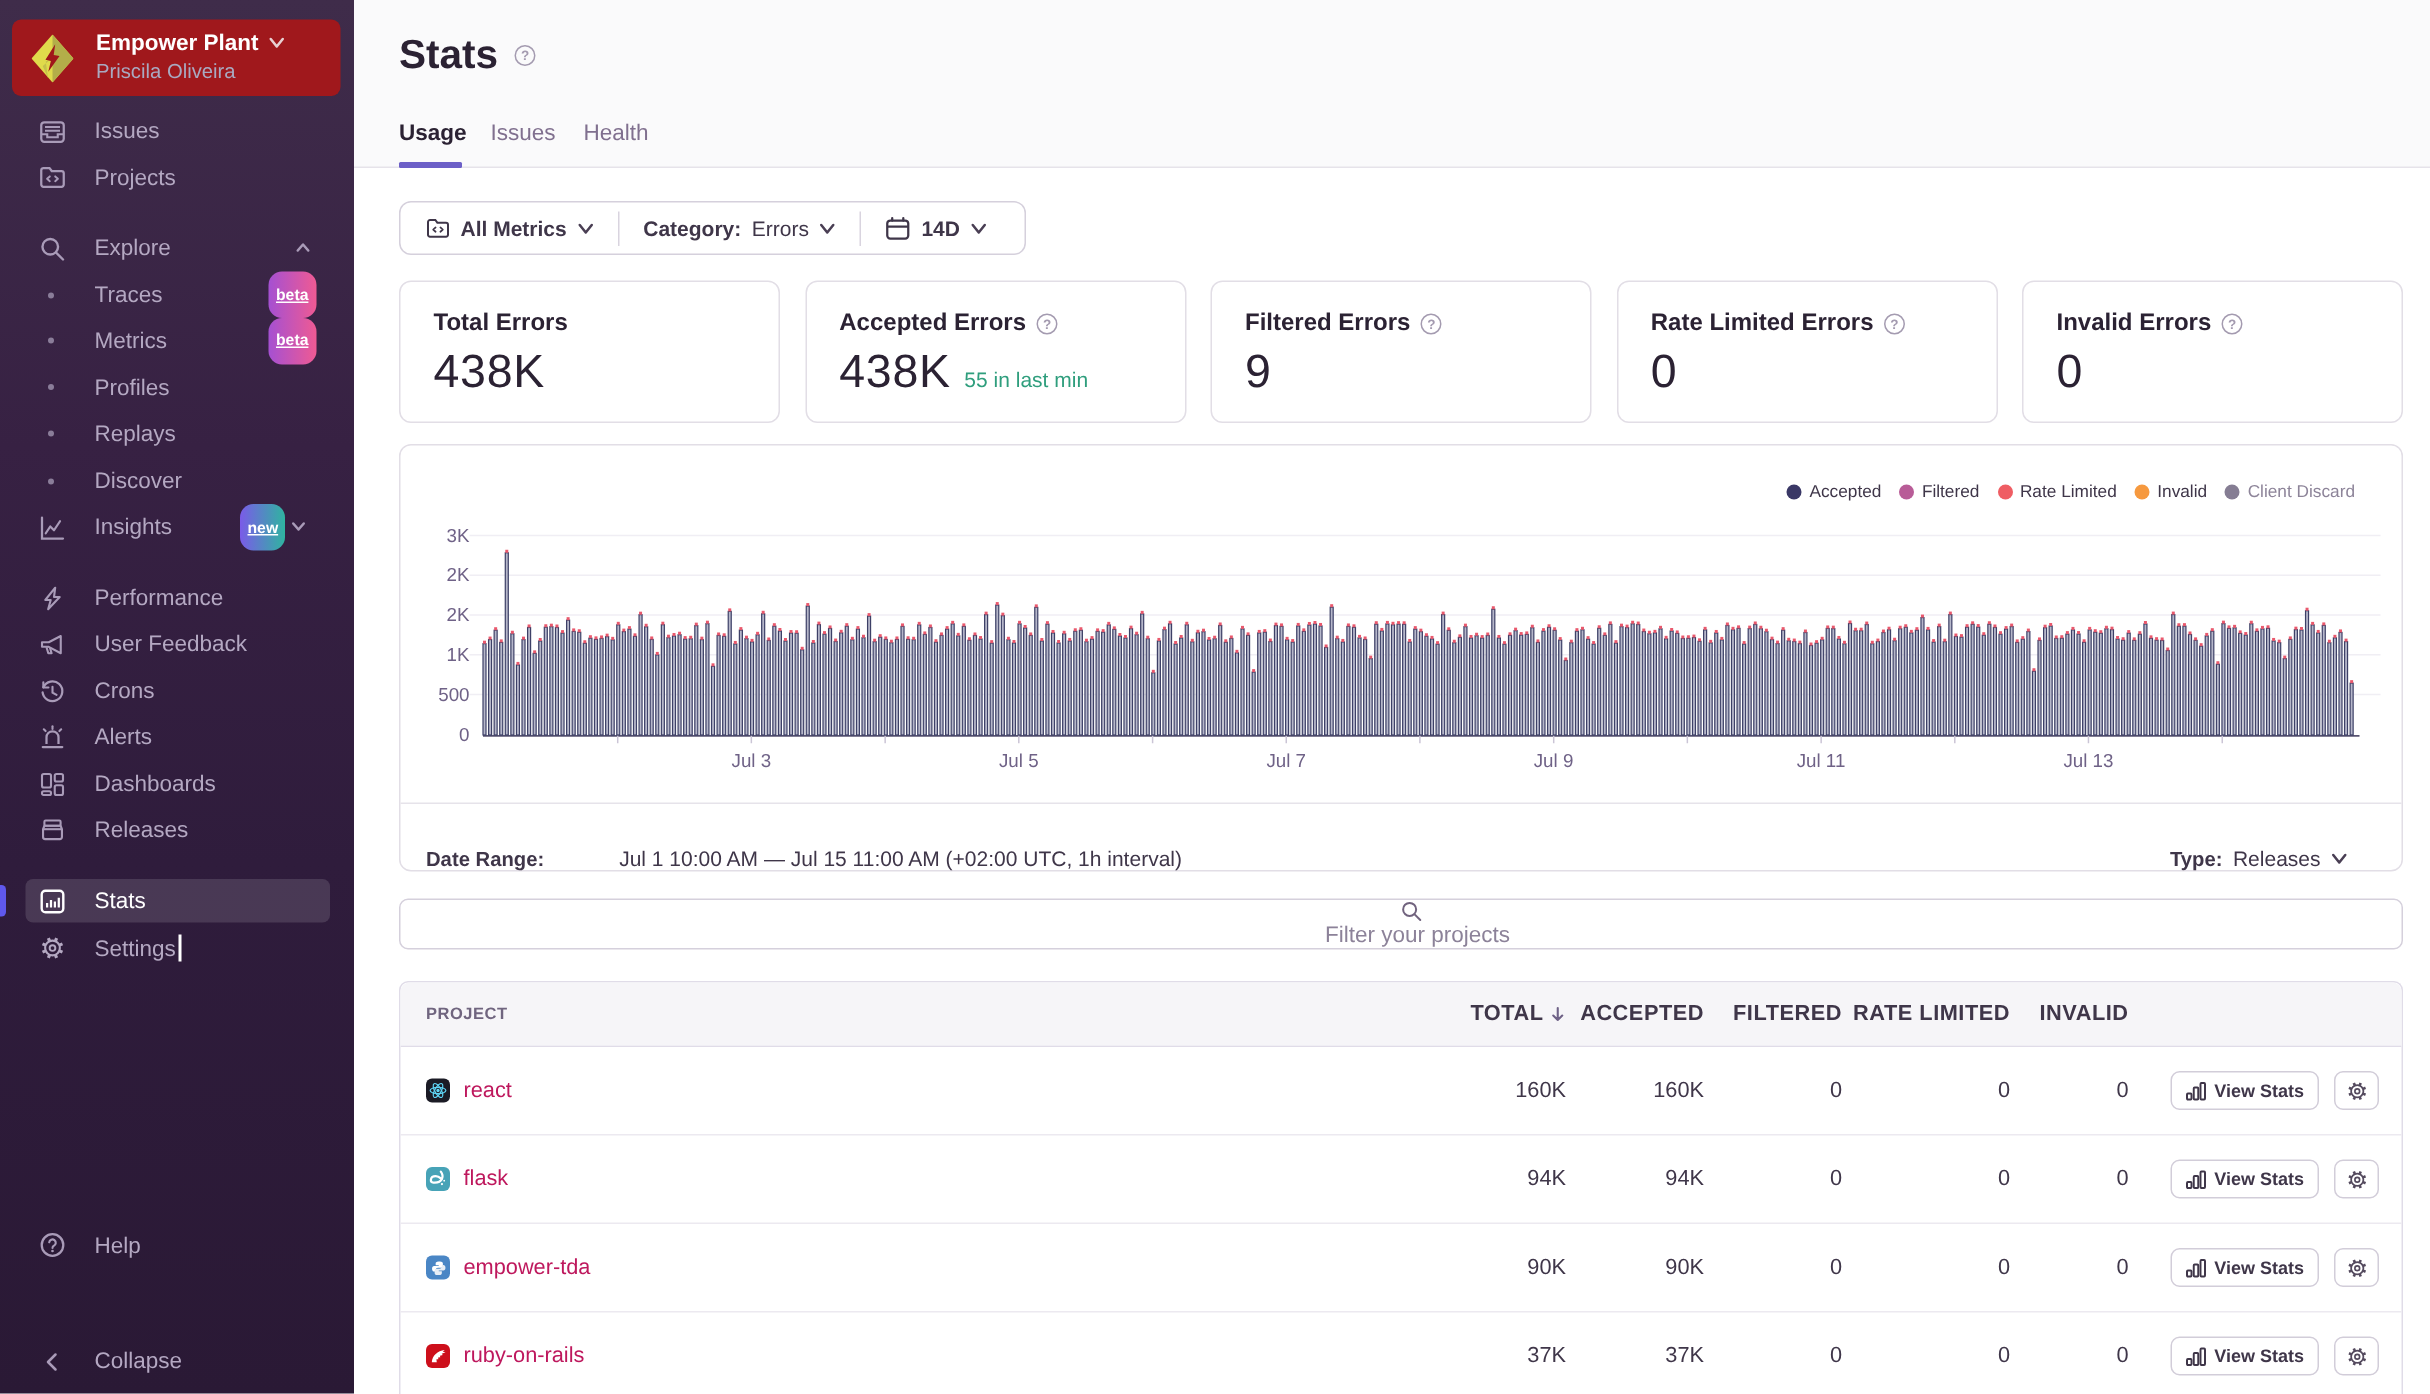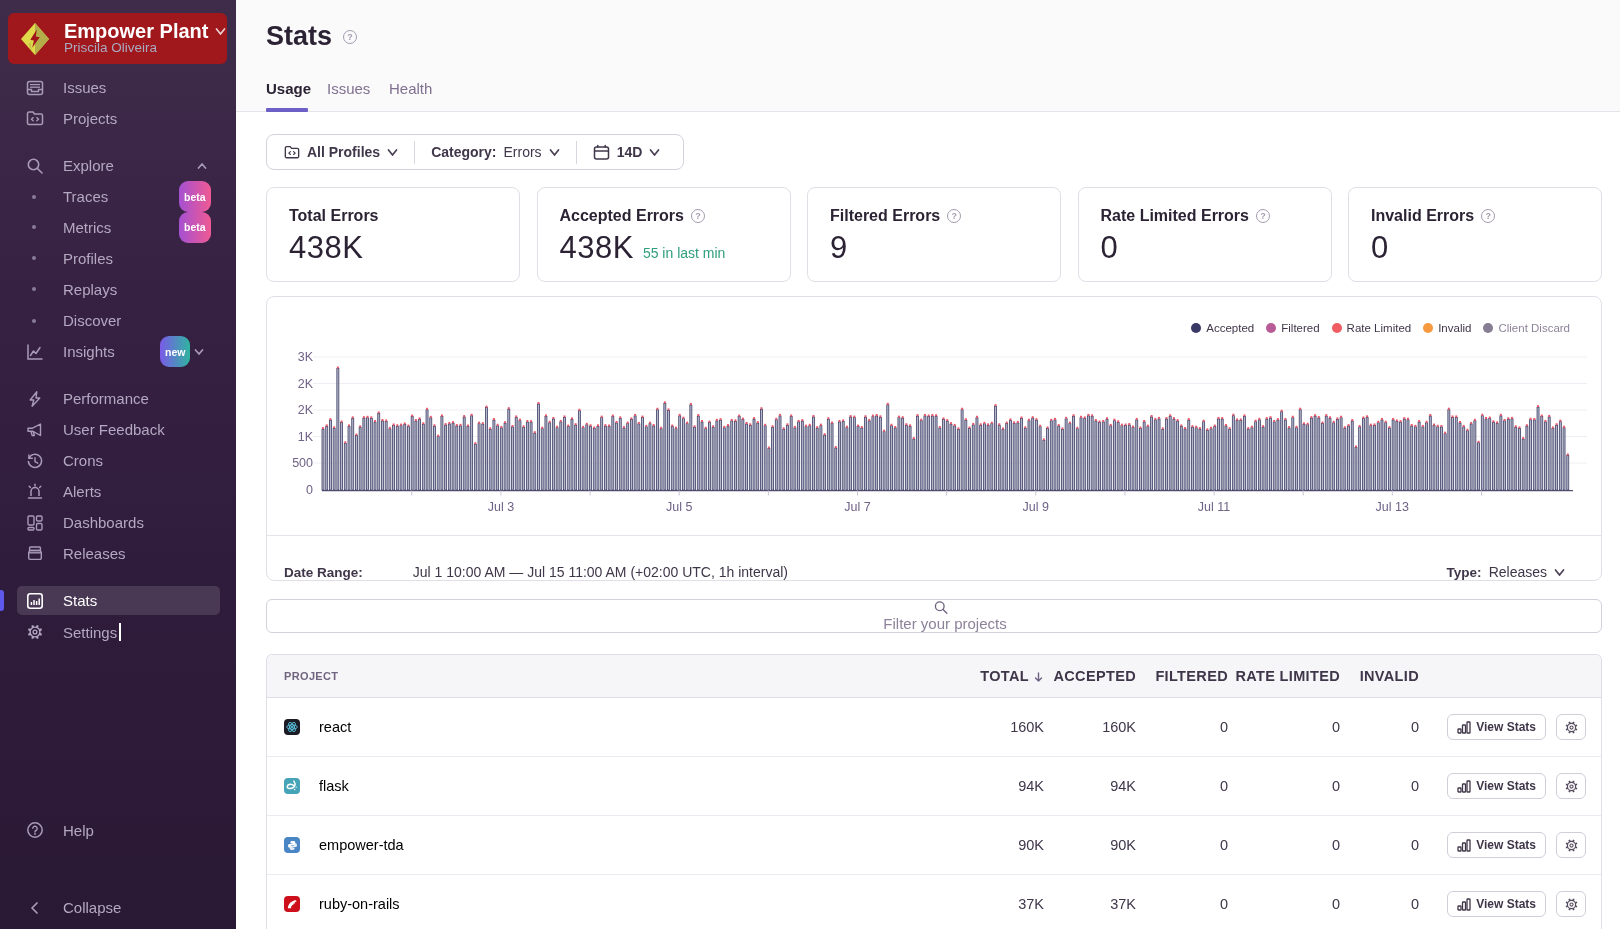--- a/index.html
+++ b/index.html
@@ -2,21 +2,21 @@
 <html><head><meta charset="utf-8"><title>Stats</title>
 <style>
 *{margin:0;padding:0;box-sizing:border-box;}
 html,body{width:1620px;height:929px;overflow:hidden;font-family:"Liberation Sans",sans-serif;background:#fff;}
 #sidebar{position:absolute;left:0;top:0;width:236px;height:929px;background:linear-gradient(180deg,#3f2c4a 0%,#372143 32%,#2f1c3c 62%,#2a1935 100%);}
 #orgbox{position:absolute;left:8px;top:13px;width:219px;height:51px;background:#a0181c;border-radius:6px;}
 .nav{position:absolute;left:0;width:236px;height:30px;display:flex;align-items:center;}
 .nico{position:absolute;left:26px;width:18px;height:18px;display:flex;align-items:center;justify-content:center;}
 .bullet{position:absolute;left:32px;width:4px;height:4px;border-radius:50%;background:#8a7d99;}
 .nlab{position:absolute;left:63px;font-size:15px;}
-.pill{display:inline-flex;align-items:center;justify-content:center;height:31px;padding:0 5px;border-radius:9px;color:#fff;font-size:10.5px;font-weight:600;}
+.pill{display:inline-flex;align-items:center;justify-content:center;height:31px;padding:0 5px;border-radius:9px;color:#fff;font-size:10.5px;font-weight:600;text-decoration:underline;}
 .numbadge{position:absolute;left:191px;width:17px;height:17px;border-radius:50%;background:#f4555e;color:#fff;font-size:11px;font-weight:700;display:flex;align-items:center;justify-content:center;}
 #activebg{position:absolute;left:17px;top:586px;width:203px;height:29px;background:rgba(255,255,255,0.13);border-radius:5px;}
 #activetick{position:absolute;left:0;top:590px;width:4px;height:21px;background:#5f58ec;border-radius:0 3px 3px 0;}
 #topband{position:absolute;left:236px;top:0;width:1384px;height:112px;background:#fafafb;border-bottom:1px solid #e6e3ea;}
 #topband .tab{position:absolute;top:80px;font-size:15px;}
 #tabline{position:absolute;left:30px;top:108px;width:42px;height:4px;background:#6c5fc7;border-radius:1px;}
 #filterbar{position:absolute;left:266px;top:134px;width:418px;height:36px;background:#fff;border:1px solid #d5d0dc;border-radius:8px;display:flex;align-items:center;}
 .fseg{display:flex;align-items:center;gap:7px;white-space:nowrap;flex:none;}
 .fsep{width:1px;height:23px;background:#d9d4df;}
 .fbold{font-weight:700;font-size:14px;color:#3f3649;}
@@ -32,36 +32,36 @@
 #daterow{position:absolute;left:0;bottom:0;width:100%;height:45px;border-top:1px solid #e6e3ea;display:flex;align-items:flex-end;padding-left:17px;gap:40px;}
 #searchbox{position:absolute;left:266px;top:599px;width:1336px;height:34px;background:#fff;border:1px solid #d5d0dc;border-radius:6px;display:flex;align-items:center;padding-left:13px;flex-direction:column;}
 #table{position:absolute;left:266px;top:654px;width:1336px;background:#fff;border:1px solid #e0dce8;border-radius:6px 6px 0 0;border-bottom:none;}
 #thead{height:43px;background:#f6f5f8;border-bottom:1px solid #e0dce8;border-radius:6px 6px 0 0;display:flex;align-items:center;font-size:11px;color:#70657f;font-weight:700;letter-spacing:0.35px;}
 #thead .cnum{font-weight:700;}
 .trow{height:59px;display:flex;align-items:center;border-bottom:1px solid #ece9f0;font-size:14.5px;}
 .cproj{flex:1;display:flex;align-items:center;padding-left:17px;gap:6px;}
 .cnum{text-align:right;color:#3f3649;font-size:14.5px;flex:none;}
 .cact{width:182px;display:flex;justify-content:flex-end;align-items:center;gap:10px;padding-right:15px;flex:none;}
 .pic{width:16px;height:16px;border-radius:4px;display:inline-flex;align-items:center;justify-content:center;flex:none;}
-.plink{color:#000000;margin-left:13px;}
+.plink{color:#be185d;margin-left:3px;}
 .vsbtn{height:26px;display:inline-flex;align-items:center;gap:5px;padding:0 9px;border:1px solid #d2cdd9;border-radius:6px;font-weight:700;font-size:12px;color:#3f3649;background:#fff;}
 .gearbtn{width:30px;height:26px;display:inline-flex;align-items:center;justify-content:center;border:1px solid #d2cdd9;border-radius:6px;background:#fff;}
 </style></head>
 <body>
 
 <aside id="sidebar">
   <div id="orgbox">
     <div style="position:absolute;left:13px;top:10px;"><svg width="28" height="32" viewBox="0 0 28 32" style="">
           <polygon points="14,0 28,16 14,32 0,16" fill="#e0da4b"></polygon>
           <polygon points="14,0 28,16 14,32" fill="#b3ae49"></polygon>
           <polygon points="12,17.2 7.5,21 11,29 9.5,17.8" fill="#c5c04b"></polygon>
           <polygon points="15.8,6.5 9.3,16.8 12.9,17.6 11.2,24.8 18.7,14.3 14.8,13.6" fill="#a0151a"></polygon>
         </svg></div>
     <div style="position:absolute;left:56px;top:7px;display:flex;align-items:center;gap:7px;">
-      <span style="color:#fff;font-weight:700;font-size:20px;">Empower Plant</span>
+      <span style="color:#fff;font-weight:700;font-size:15px;">Empower Plant</span>
         <svg width="11" height="11" viewBox="0 0 11 11" style="flex:none;">
           <path d="M1.5 3 L5.5 8 L9.5 3" fill="none" stroke="#e8d0d2" stroke-width="1.7" stroke-linecap="round" stroke-linejoin="round"></path>
         </svg>
     </div>
     <div style="position:absolute;left:56px;top:27px;color:#a9a9c0;font-size:13.5px;">Priscila Oliveira</div>
   </div>
   <div id="activebg"></div>
   <div id="activetick"></div>
   <div class="nav" style="top:72.5px;">
       <span class="nico">
@@ -252,21 +252,21 @@
   <div class="tab" style="left:153px;color:#80708f;">Health</div>
   <div id="tabline"></div>
 </div>
 
 <div id="filterbar">
   <div class="fseg" style="padding:0 16px 0 17px;">
     <svg width="16" height="16" viewBox="0 0 18 18" style="">
         <path d="M1.5 4.5 a1.5 1.5 0 0 1 1.5 -1.5 h4 l1.5 2 h6.5 a1.5 1.5 0 0 1 1.5 1.5 v7.5 a1.5 1.5 0 0 1 -1.5 1.5 h-12 a1.5 1.5 0 0 1 -1.5 -1.5 z" fill="none" stroke="#3f3649" stroke-width="1.5"></path>
         <path d="M7.2 8.6 l-1.8 1.6 1.8 1.6 M10.8 8.6 l1.8 1.6 -1.8 1.6" fill="none" stroke="#3f3649" stroke-width="1.3" stroke-linecap="round" stroke-linejoin="round"></path>
       </svg>
-      <span class="fbold">All Profiles</span>
+      <span class="fbold">All Metrics</span>
       <svg width="11" height="11" viewBox="0 0 11 11" style="flex:none;">
         <path d="M1.5 3 L5.5 8 L9.5 3" fill="none" stroke="#4a3f54" stroke-width="1.7" stroke-linecap="round" stroke-linejoin="round"></path>
       </svg>
   </div>
   <div class="fsep"></div>
   <div class="fseg" style="padding:0 16px 0 16px;">
     <span class="fbold">Category:</span>
       <span class="freg">Errors</span>
       <svg width="11" height="11" viewBox="0 0 11 11" style="flex:none;">
         <path d="M1.5 3 L5.5 8 L9.5 3" fill="none" stroke="#4a3f54" stroke-width="1.7" stroke-linecap="round" stroke-linejoin="round"></path>

